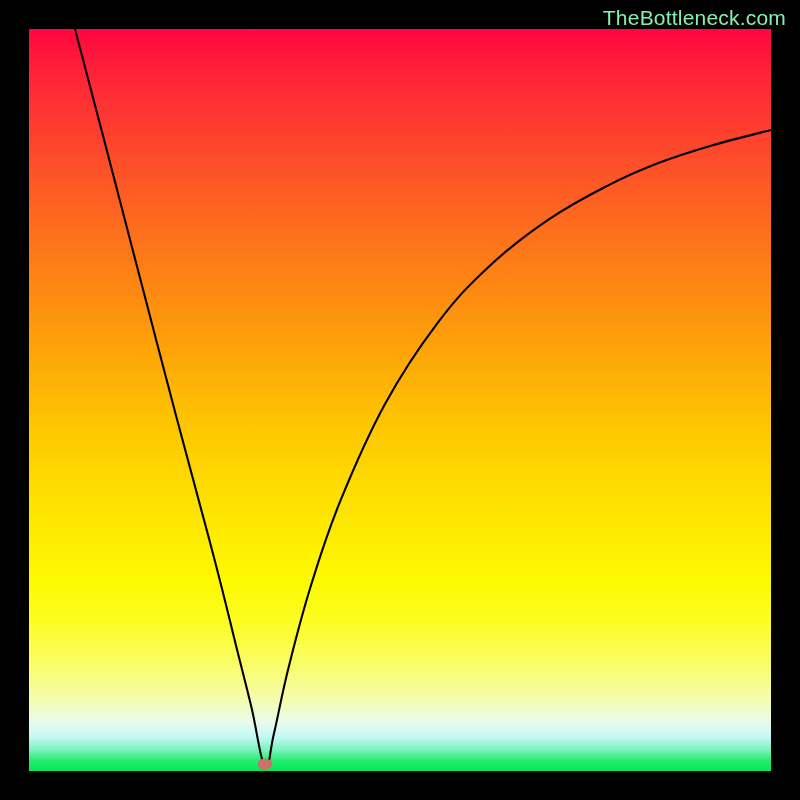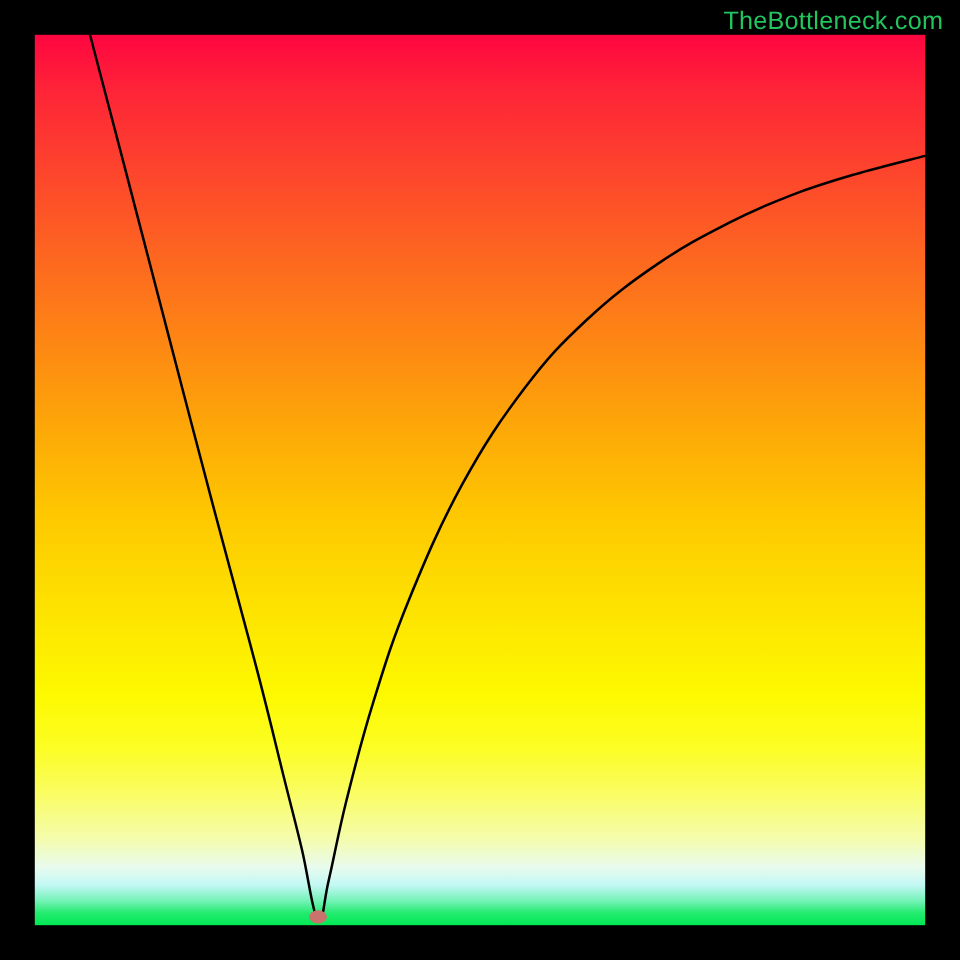--- a/index.html
+++ b/index.html
@@ -35,21 +35,21 @@
       #c2f8f4 95.5%,
       #72f2b5 97.3%,
       #25eb70 98.6%,
       #00e853 100%
     );
   }
   .watermark {
     position: absolute;
     top: 6px;
     right: 14px;
-    color: #22c55e;
+    color: #86efac;
     font-size: 21px;
     font-weight: 500;
     letter-spacing: 0.2px;
   }
   svg.curve {
     position: absolute;
     left: 0;
     top: 0;
     width: 742px;
     height: 742px;

